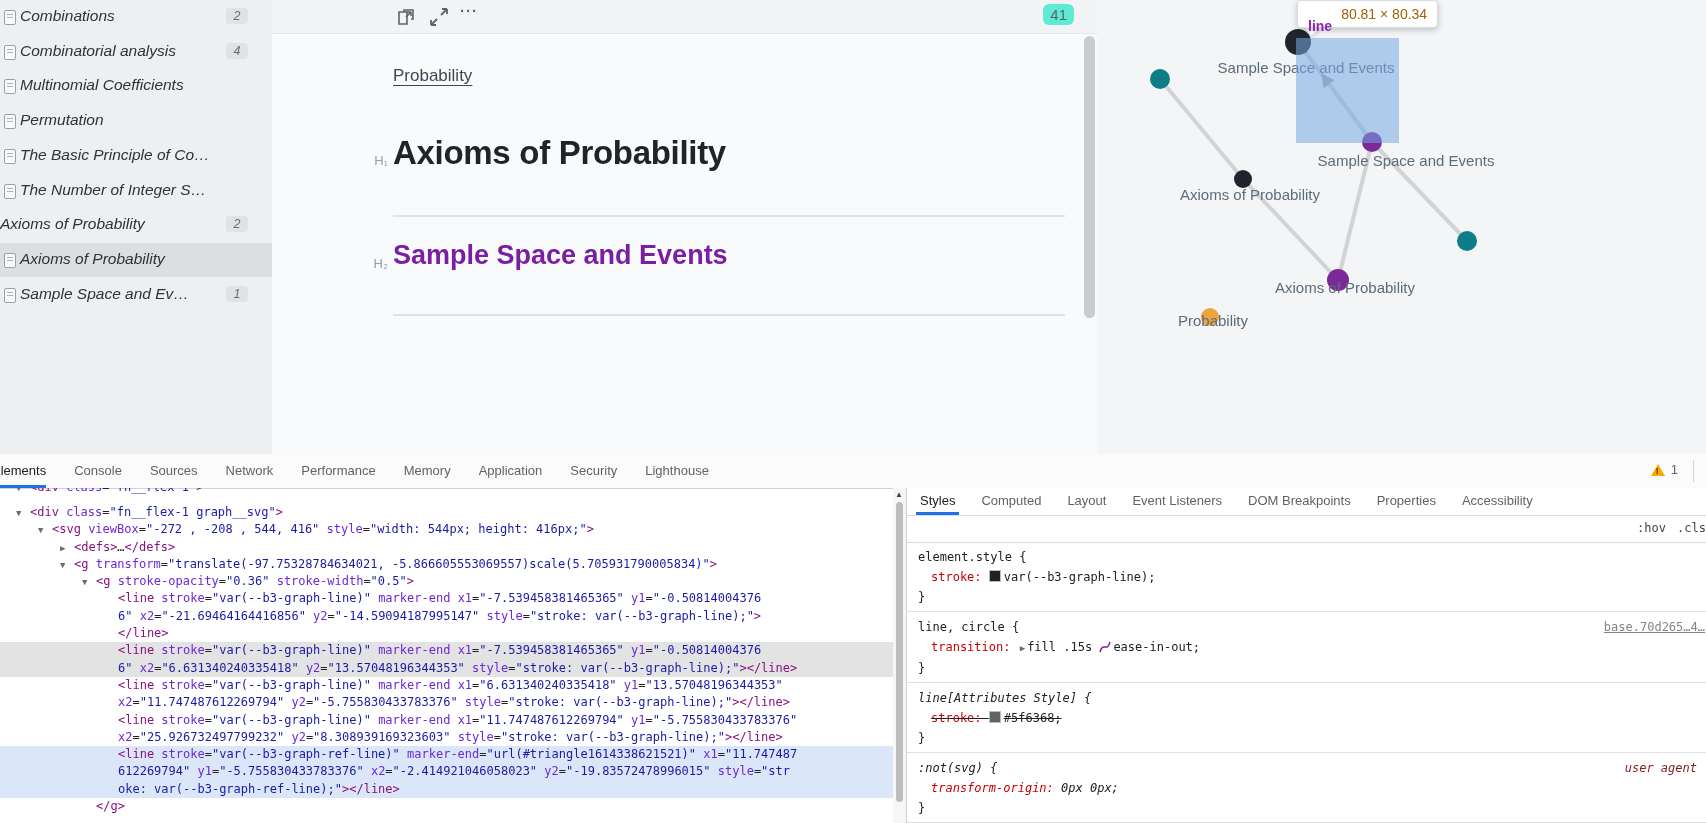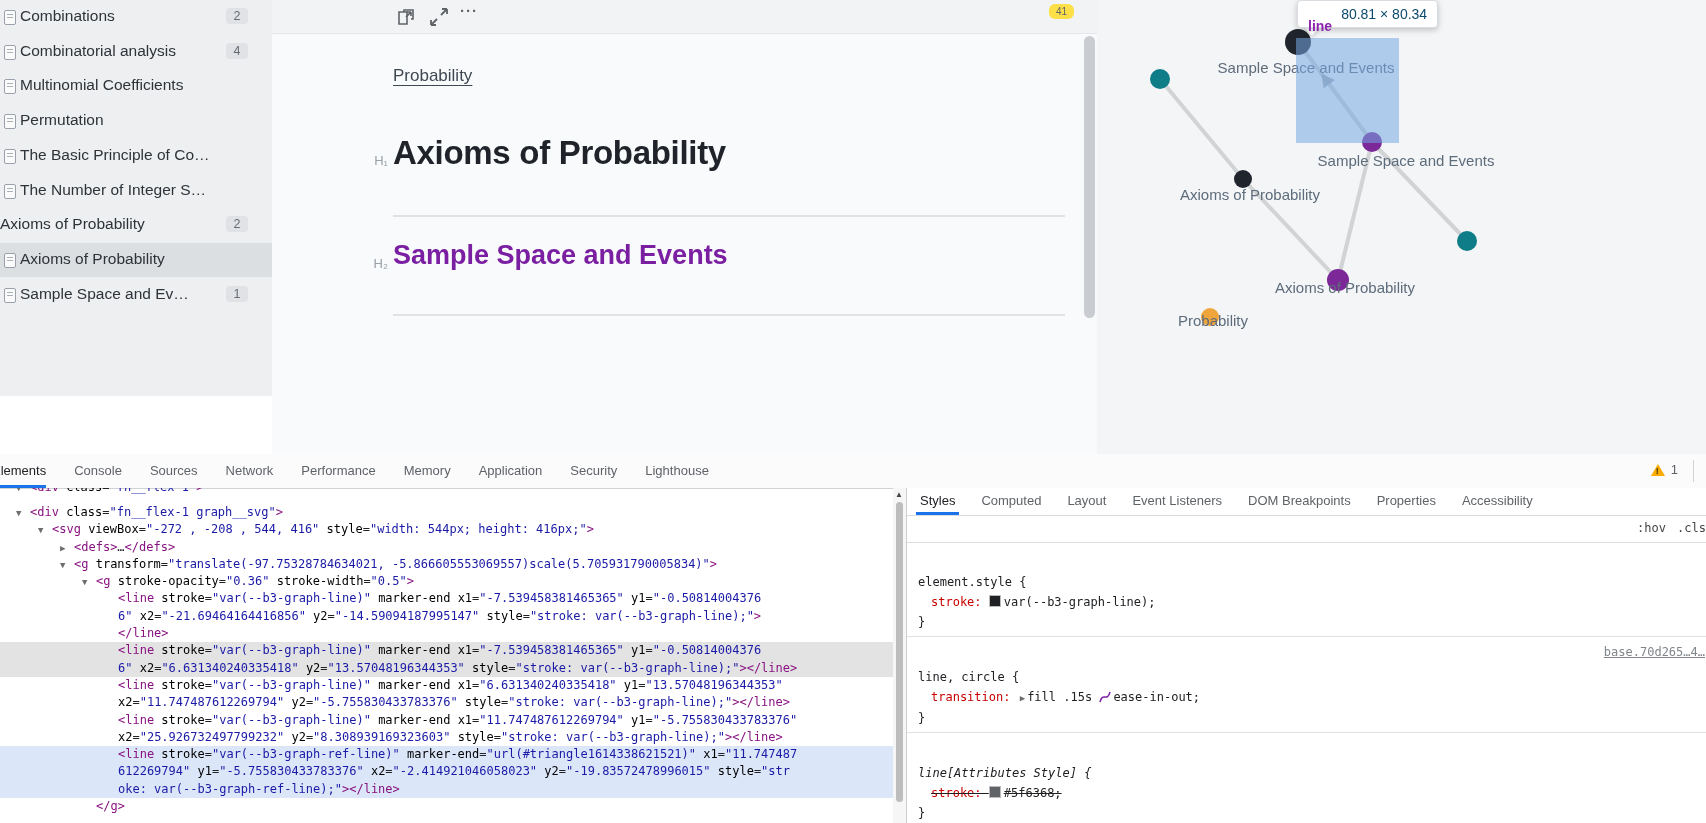--- a/index.html
+++ b/index.html
@@ -1,85 +1,85 @@
 <!DOCTYPE html>
 <html><head>
 <meta charset="utf-8">
 <style>
   html,body{margin:0;padding:0;background:#fff;font-family:"Liberation Sans",sans-serif;}
   #stage{position:relative;width:1706px;height:823px;overflow:hidden;background:#fff;}
   
   #app{position:absolute;left:0;top:0;width:1706px;height:454px;border-bottom:1px solid #cfd2d5;}
-  #sidebar{position:absolute;left:0;top:0;width:272px;height:396px;background:#edeff1;border-right:1px solid #0c4a6e;}
+  #sidebar{position:absolute;left:0;top:0;width:272px;height:454px;background:#edeff1;border-right:1px solid #0c4a6e;font-style:italic;}
   .side-row{position:absolute;left:0;width:272px;height:34px;cursor:pointer;}
   .side-row.sel{background:#dcdfe2;}
   .side-ico{position:absolute;left:4px;top:10px;width:10px;height:13px;border:1px solid #9aa1aa;border-radius:2px;background:#fbfbfc;}
   .side-ico:before{content:"";position:absolute;left:2px;top:3px;width:6px;height:1px;background:#aab0b8;box-shadow:0 3px 0 #aab0b8;}
   .side-label{position:absolute;left:20px;top:7px;font-size:15.5px;color:#2e3338;white-space:nowrap;}
   .side-row.parent .side-label{left:0px;}
   .side-badge{position:absolute;right:24px;top:8px;min-width:14px;padding:1px 4px;background:#e0e2e5;border-radius:4px;font-size:12.5px;color:#666c74;text-align:center;}
   
   #doc{position:absolute;left:272px;top:0;width:825px;height:454px;background:#f9fafb;}
   #doc-toolbar{position:absolute;left:0;top:0;width:825px;height:33px;background:#f2f3f5;border-bottom:1px solid #e4e6e9;}
   .tool-ico{position:absolute;top:7px;width:20px;height:20px;color:#5f6368;cursor:pointer;}
-  #doc-badge{position:absolute;right:23px;top:4px;background:#fde047;border-radius:6px;padding:2px 7px;font-size:10px;color:#5f6368;}
+  #doc-badge{position:absolute;right:23px;top:4px;background:#5eead4;border-radius:6px;padding:2px 7px;font-size:15px;color:#5f6368;}
   #breadcrumb{position:absolute;left:121px;top:66px;font-size:17px;color:#3f4852;text-decoration:underline;text-underline-offset:4px;cursor:pointer;}
   .hgut{position:absolute;left:84px;width:32px;text-align:right;font-size:13px;color:#98a0a8;}
   #h1-text{position:absolute;left:121px;top:134px;font-size:33px;font-weight:700;color:#20242a;letter-spacing:-.3px;white-space:nowrap;}
   #h2-text{position:absolute;left:121px;top:240px;font-size:27px;font-weight:700;color:#7b1fa2;white-space:nowrap;}
   .doc-hr{position:absolute;left:121px;width:672px;height:2px;background:#e0e3e6;}
   #doc-scroll{position:absolute;left:812px;top:36px;width:11px;height:282px;background:#c9ccd0;border-radius:6px;cursor:pointer;}
   
   #graphp{position:absolute;left:1097px;top:0;width:609px;height:454px;background:#f4f5f7;}
   .gnode{position:absolute;border-radius:50%;cursor:pointer;}
   .glabel{position:absolute;font-size:15px;color:#5d6c7b;white-space:nowrap;transform:translateX(-50%);}
   #inspect-rect{position:absolute;background:rgba(116,167,225,.55);}
   #gtooltip{position:absolute;background:#fff;border:1px solid #d9dce0;border-radius:4px;box-shadow:0 2px 6px rgba(0,0,0,.22);height:26px;display:flex;align-items:center;padding:0 10px;gap:9px;z-index:5;}
   #gtooltip .tag{color:#8d24ae;font-weight:700;font-size:14px;margin-top:24px;}
-  #gtooltip .dims{color:#0c4a6e;font-size:14px;}
+  #gtooltip .dims{color:#a16207;font-size:14px;}
   #gtooltip-tail{position:absolute;width:12px;height:12px;background:#fff;transform:rotate(45deg);box-shadow:2px 2px 4px rgba(0,0,0,.12);z-index:4;}
   
   #devtools{position:absolute;left:0;top:454px;width:1706px;height:369px;background:#fff;}
   #dt-tabbar{position:absolute;left:0;top:0;width:1706px;height:34px;background:#fbfbfc;border-bottom:1px solid #d0d3d6;display:flex;align-items:center;}
   .dt-tab{font-size:13px;color:#5f6368;margin:0 14px;white-space:nowrap;cursor:pointer;position:relative;height:34px;line-height:33px;}
   .dt-tab.active{color:#202124;margin-left:-8px;}
   .dt-tab.active:after{content:"";position:absolute;left:0;right:0;bottom:0;height:3px;background:#1a73e8;}
   #dt-warn{position:absolute;right:28px;top:8px;display:flex;align-items:center;gap:6px;cursor:pointer;}
   .warn-tri{width:0;height:0;border-left:7px solid transparent;border-right:7px solid transparent;border-bottom:12px solid #f9ab00;position:relative;}
   .warn-tri:after{content:"!";position:absolute;left:-2px;top:2px;font-size:9px;font-weight:700;color:#4d3500;}
   #dt-warn .cnt{font-size:13px;color:#5f6368;}
   #dt-sep{position:absolute;right:12px;top:6px;width:1px;height:22px;background:#d0d3d6;}
   
   #elements{position:absolute;left:0;top:34px;width:893px;height:335px;overflow:hidden;font-family:"DejaVu Sans Mono",monospace;font-size:12px;color:#202124;}
   .dom-row{position:relative;height:17.3px;line-height:17.3px;white-space:pre;cursor:pointer;}
   .dom-row.sel{background:#e3e3e3;}
   .dom-row.hov{background:#dbe6f9;}
   .dom-row .arr{position:absolute;font-size:9px;color:#6e6e6e;top:1px;}
   .tok-tag{color:#881280;}
-  .tok-attr{color:#000000;}
+  .tok-attr{color:#6d28d9;}
   .tok-val{color:#1a1aa6;}
   #partial-row{height:16px;overflow:hidden;}
   #partial-row .dom-row{margin-top:-9px;}
   
   #el-scroll{position:absolute;left:893px;top:34px;width:13px;height:335px;background:#f6f6f6;cursor:pointer;}
   #el-scroll .up{position:absolute;left:2px;top:2px;font-size:8px;color:#444;}
   #el-scroll .thumb{position:absolute;left:3px;top:14px;width:7px;height:300px;background:#bdbdbd;border-radius:4px;}
   
   #stylespane{position:absolute;left:906px;top:34px;width:800px;height:335px;border-left:1px solid #cecece;background:#fff;overflow:hidden;}
   #css-tabs{position:absolute;left:0;top:0;width:800px;height:27px;display:flex;align-items:center;border-bottom:1px solid #dadce0;}
   .css-tab{font-size:13px;color:#5f6368;margin:0 13px;white-space:nowrap;height:27px;line-height:26px;position:relative;cursor:pointer;}
   .css-tab.active{color:#202124;}
   .css-tab.active:after{content:"";position:absolute;left:-4px;right:-4px;bottom:0;height:3px;background:#1a73e8;}
   #filter-row{position:absolute;left:0;top:27px;width:800px;height:27px;border-bottom:1px solid #dadce0;}
   #filter-input{position:absolute;left:10px;top:3px;width:688px;height:20px;border:1px solid #ccc;border-radius:3px;background:#fff;font-size:12.5px;color:#202124;padding:0 6px;box-sizing:border-box;font-family:"Liberation Sans",sans-serif;}
   #filter-input::placeholder{color:#80868b;}
   .style-toggle{position:absolute;top:6px;font-size:12px;color:#444;font-family:"DejaVu Sans Mono",monospace;cursor:pointer;}
   #css-sections{position:absolute;left:0;top:54px;width:800px;font-family:"DejaVu Sans Mono",monospace;font-size:12px;color:#202124;}
   .css-sec{position:relative;border-bottom:1px solid #e0e0e0;padding:5px 0 4px 11px;line-height:20px;}
-  .css-sel{cursor:pointer;margin-top:25px;}
+  .css-sel{cursor:pointer;}
   .css-sel.it{font-style:italic;}
   .css-prop{padding-left:13px;cursor:pointer;}
   .prop-n{color:#c80000;}
   .struck{text-decoration:line-through;}
   .it{font-style:italic;}
   .swatch{display:inline-block;width:10px;height:10px;border:1px solid #bbb;vertical-align:-1px;margin-right:3px;}
   .exp-arr{color:#6e6e6e;font-size:9px;margin:0 2px;}
   .sec-link{position:absolute;right:2px;top:5px;color:#80868b;text-decoration:underline;cursor:pointer;white-space:nowrap;}
   .sec-meta{position:absolute;right:10px;top:5px;color:#7f1d1d;font-style:italic;white-space:nowrap;}
   svg{display:block;}

